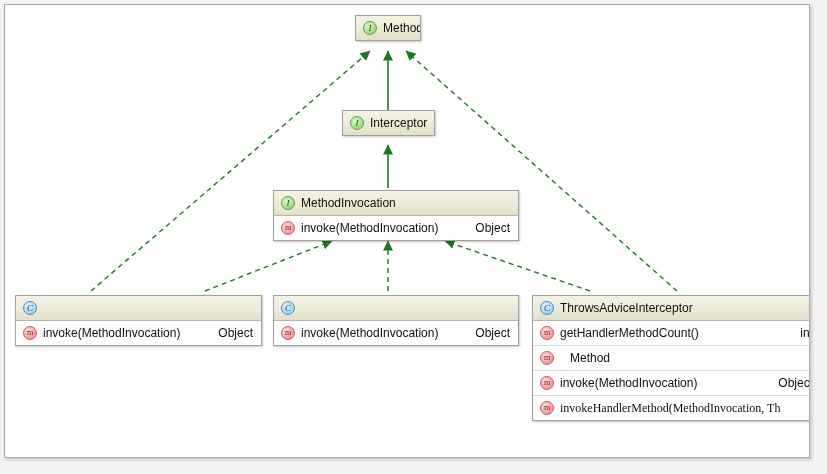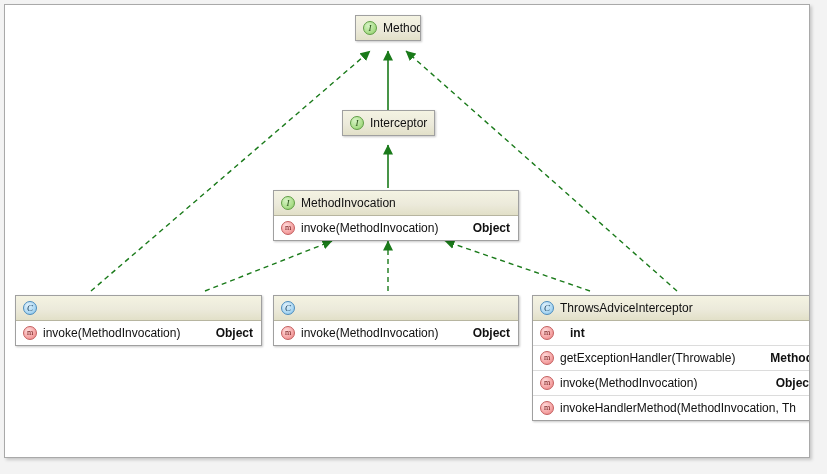--- a/index.html
+++ b/index.html
@@ -78,24 +78,24 @@
   }
   .member:first-child { border-top: none; }
   .member .mname {
     flex: 1 1 auto;
     overflow: hidden;
     text-overflow: clip;
   }
   .member .mtype {
     flex: 0 0 auto;
     padding-left: 10px;
-    font-weight: bold;
   }
   .member.clipped .mname {
     overflow: hidden;
+    font-family: Liberation Serif, serif;
   }
 
   
   .icon {
     flex: 0 0 auto;
     width: 14px;
     height: 14px;
     border-radius: 50%;
     margin-right: 6px;
     display: inline-flex;
@@ -227,25 +227,25 @@
       </div>
 
       <div class="node" style="left:527px; top:290px; width:290px;">
         <div class="title">
           <span class="icon icon-class">C</span>
           <span class="title-label">ThrowsAdviceInterceptor</span>
         </div>
         <div class="members">
           <div class="member">
             <span class="icon icon-method">m</span>
+            <span class="mname">getHandlerMethodCount()</span>
             <span class="mtype">int</span>
           </div>
           <div class="member">
             <span class="icon icon-method">m</span>
-            <span class="mname">getExceptionHandler(Throwable)</span>
             <span class="mtype">Method</span>
           </div>
           <div class="member">
             <span class="icon icon-method">m</span>
             <span class="mname">invoke(MethodInvocation)</span>
             <span class="mtype">Object</span>
           </div>
           <div class="member clipped">
             <span class="icon icon-method">m</span>
             <span class="mname">invokeHandlerMethod(MethodInvocation, Th</span>

